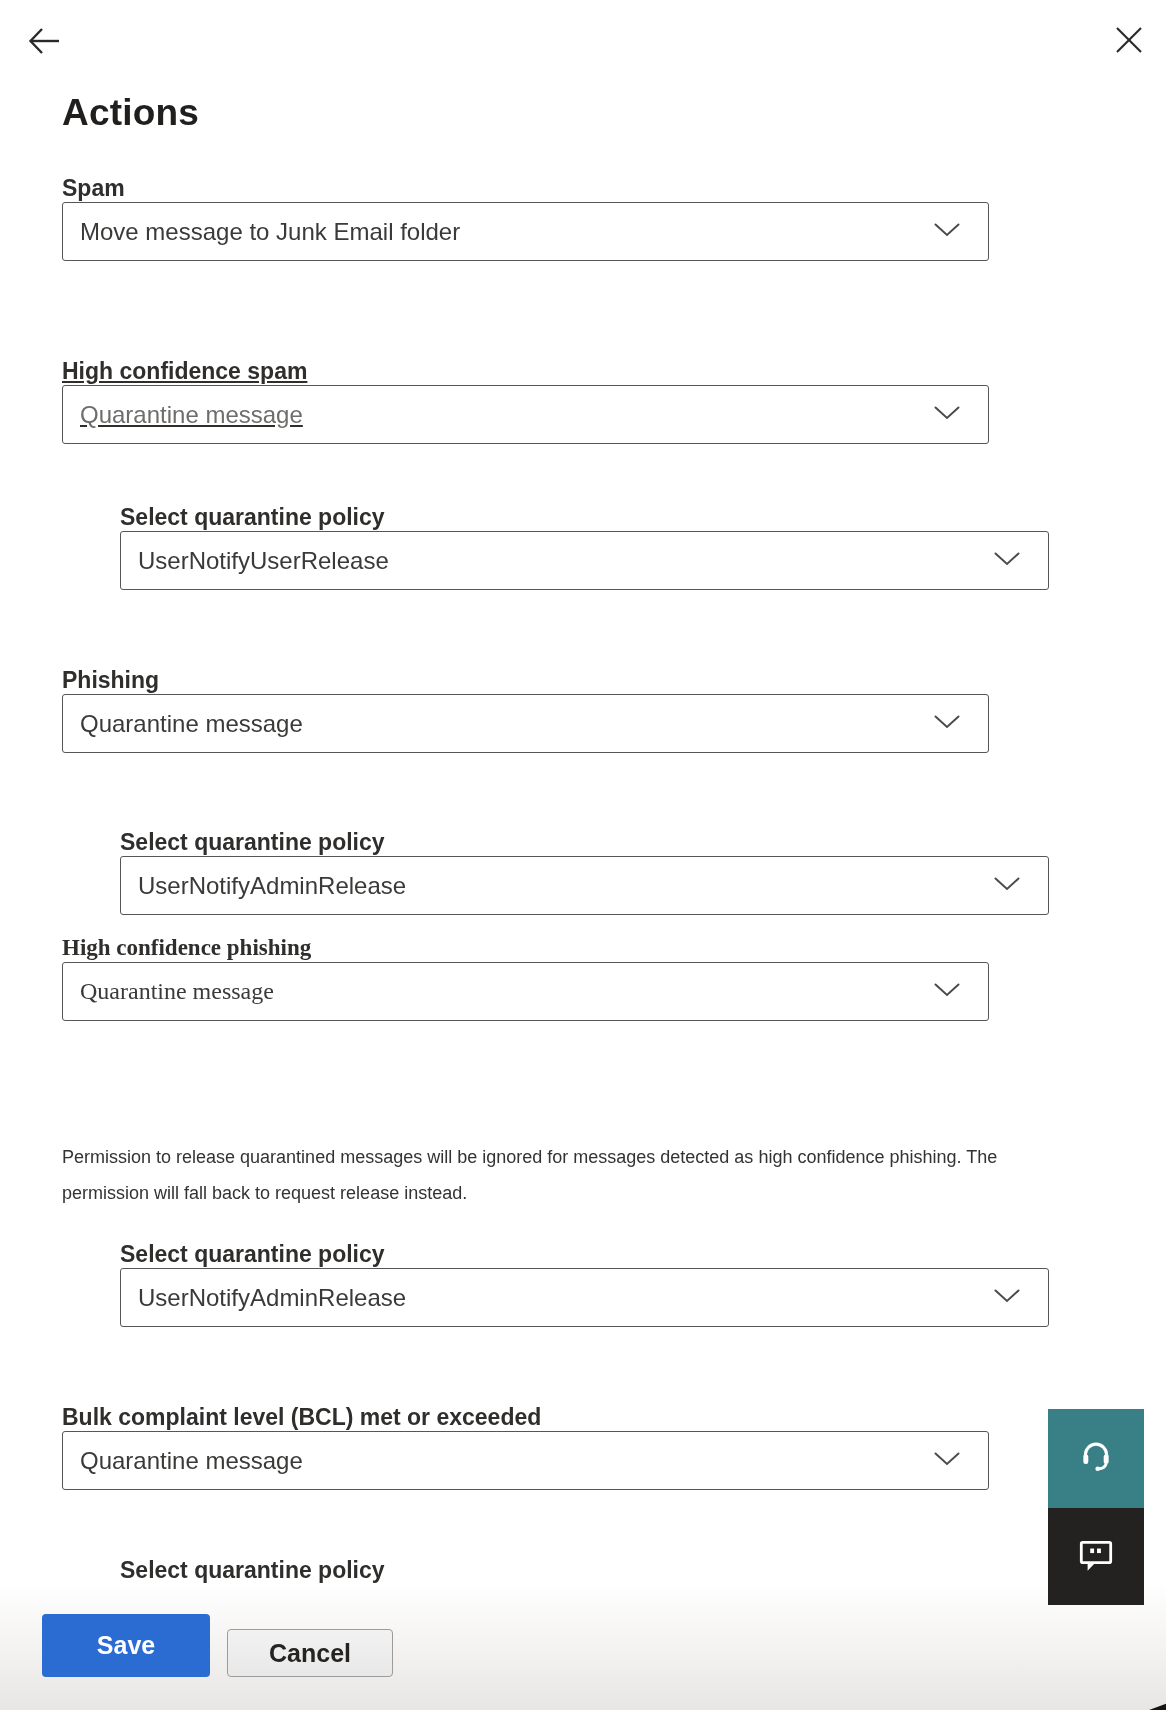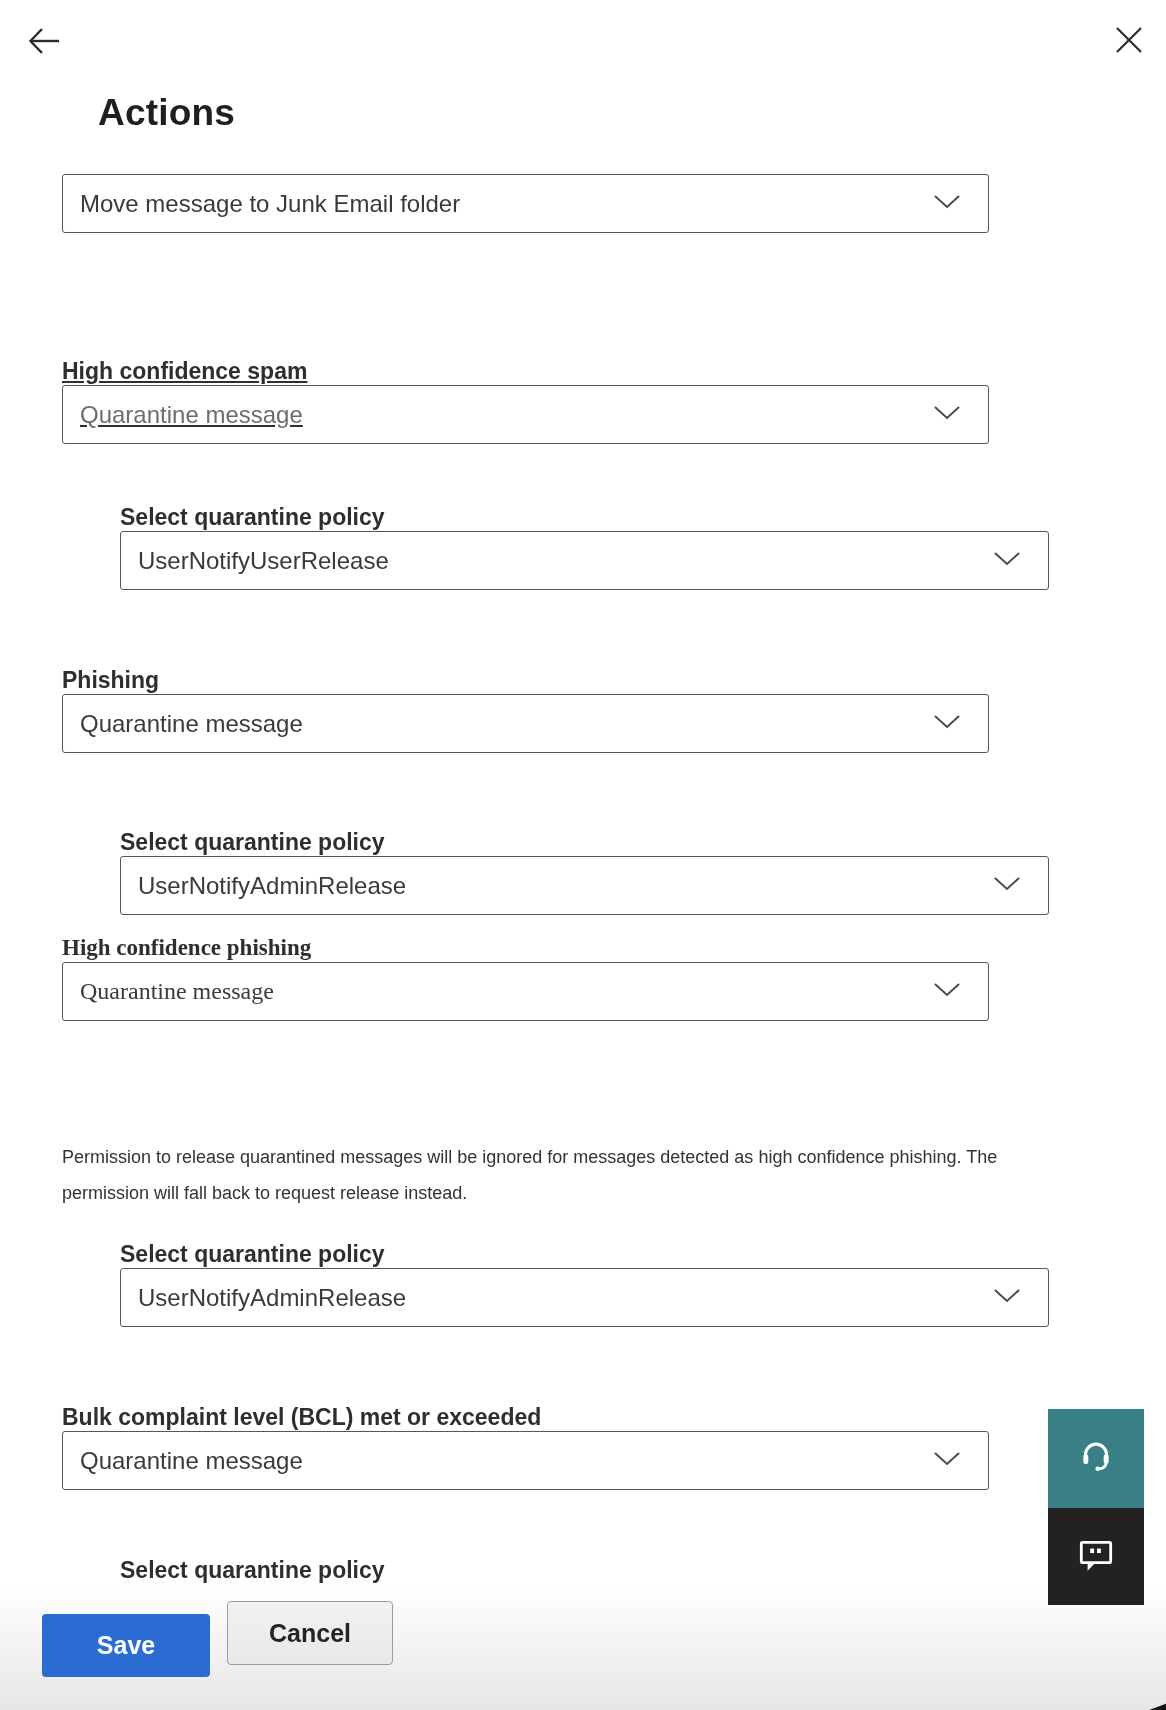--- a/index.html
+++ b/index.html
@@ -18,21 +18,20 @@
     cursor:pointer;
     display:flex; align-items:center; justify-content:center;
   }
   #back-btn  { left:22px; top:20px; width:44px; height:44px; }
   #close-btn { left:1106px; top:18px; width:46px; height:46px; }
 
   .page-title {
     position:absolute; left:62px; top:92px;
     font-size:37px; font-weight:700; color:#201f1e;
     letter-spacing:0.2px;
-    margin-left:36px;
   }
 
   .field { position:absolute; left:62px; width:927px; }
   .field.indent { left:120px; width:929px; }
   .field-label {
     font-size:23px; font-weight:600; color:#2f2e2d;
     line-height:28px;
   }
   .dropdown {
     height:59px;
@@ -73,21 +72,21 @@
     font-size:25px; font-weight:600;
     border-radius:4px;
     cursor:pointer;
     display:flex; align-items:center; justify-content:center;
   }
   #save-btn {
     left:42px; top:31px; width:168px; height:63px;
     background:#2b6cd2; color:#ffffff; border:none;
   }
   #cancel-btn {
-    left:227px; top:18px; width:166px; height:64px;
+    left:227px; top:46px; width:166px; height:48px;
     background:linear-gradient(180deg,#f2f2f2,#e8e8e8);
     color:#252423; border:1.5px solid #9c9b9a;
   }
 
   .float-btn {
     position:absolute; left:1048px; width:96px;
     border:none; cursor:pointer; z-index:6;
     display:flex; align-items:center; justify-content:center;
   }
   #help-btn     { top:1409px; height:99px; background:#397f86; }
@@ -120,20 +119,21 @@
         <line x1="2" y1="2" x2="26" y2="26"></line>
         <line x1="26" y1="2" x2="2" y2="26"></line>
       </g>
     </svg>
   </span>
 </button>
 
 <h1 class="page-title">Actions</h1>
 
 <div class="field" style="top:174px;">
+  <div class="field-label">Spam</div>
   <div class="dropdown">
     <span class="dropdown-value">Move message to Junk Email folder</span>
     <span class="chev">
       <svg width="26" height="14" viewBox="0 0 26 14">
           <polyline points="1.5,1.5 13,12 24.5,1.5" fill="none" stroke="#4d4b49" stroke-width="2" stroke-linecap="round"></polyline>
         </svg>
     </span>
   </div>
 </div>
 

